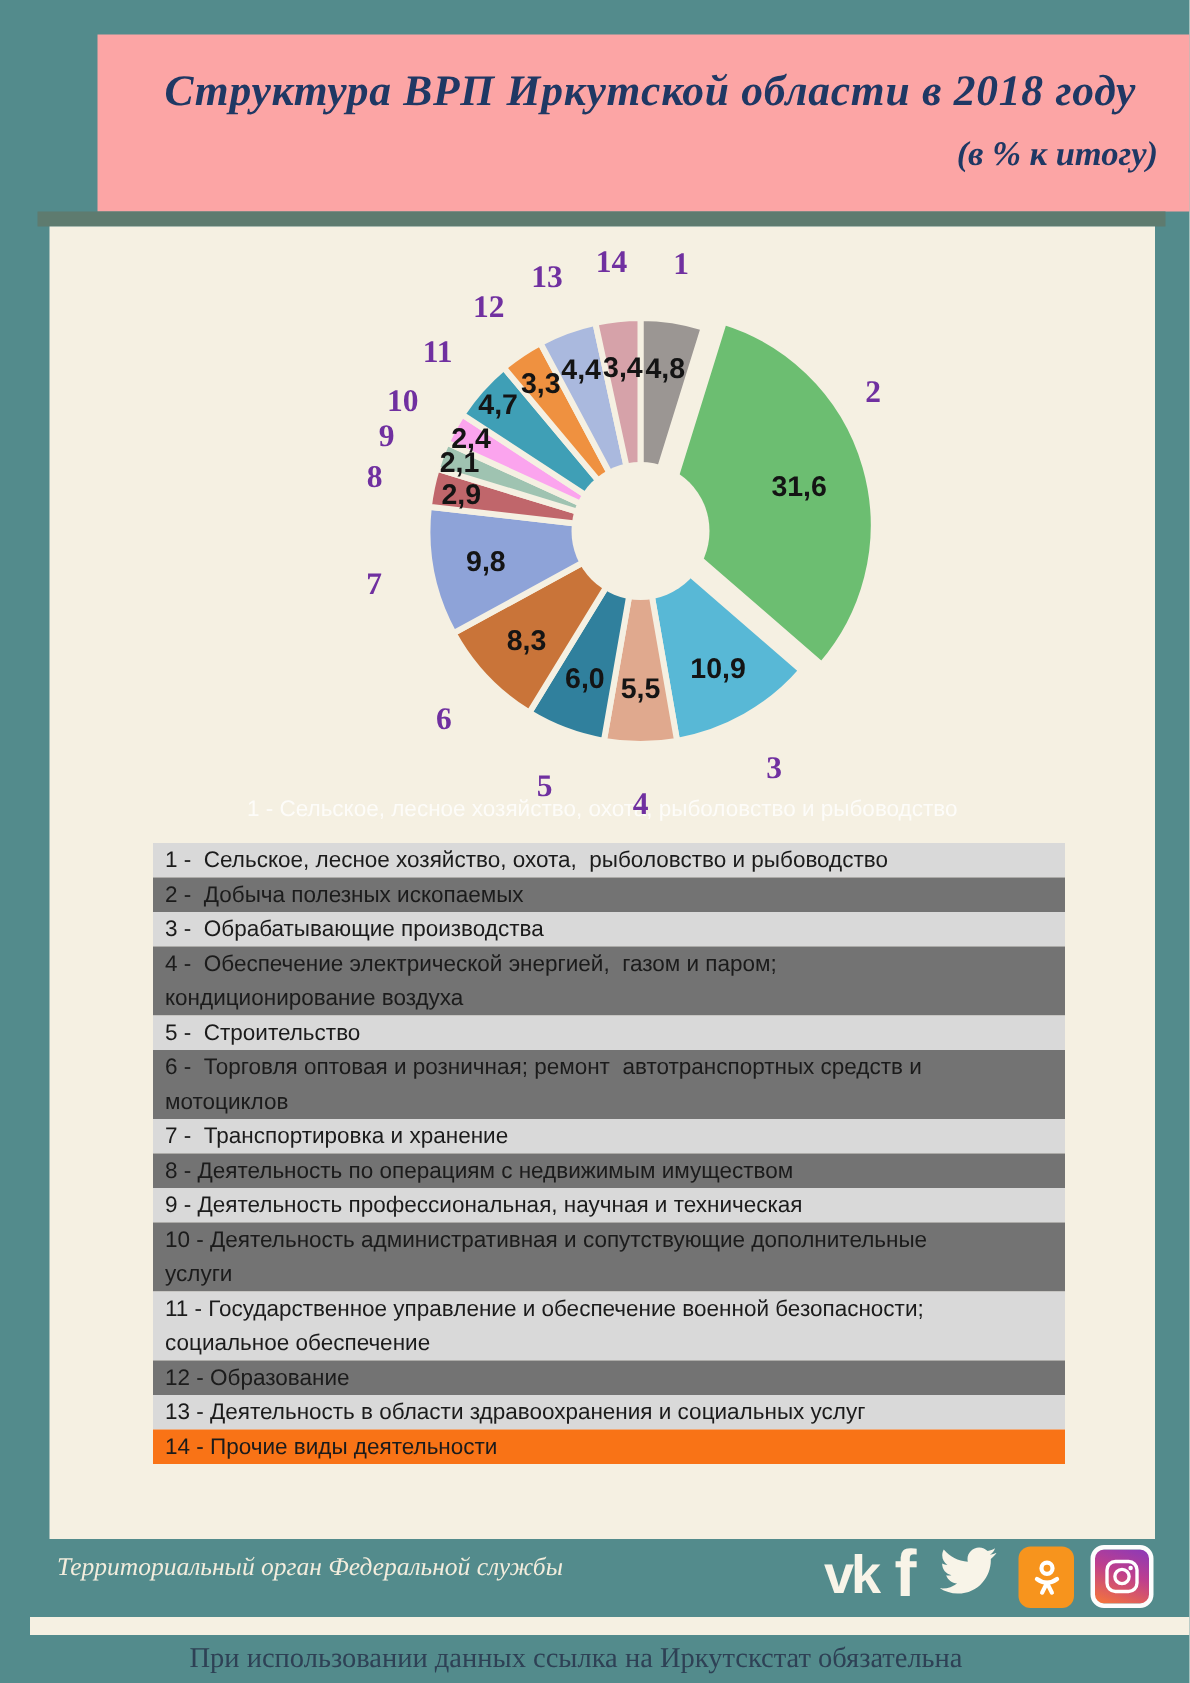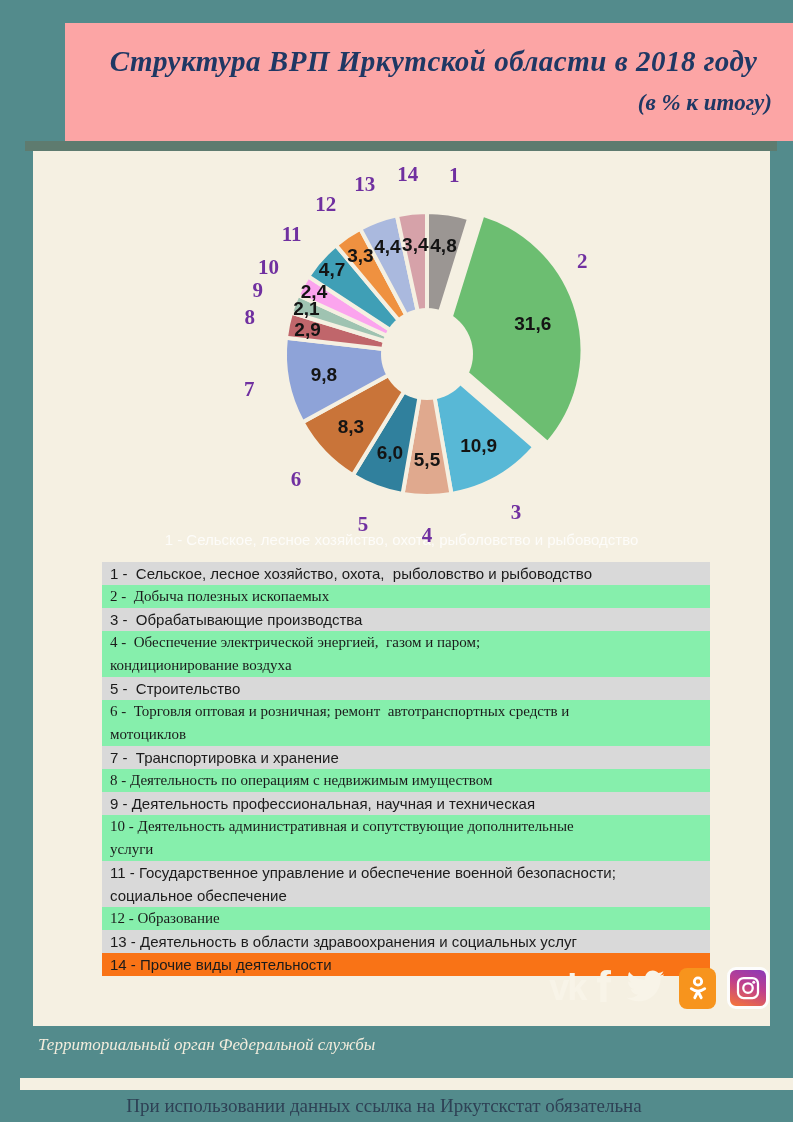--- a/index.html
+++ b/index.html
@@ -16,26 +16,26 @@
   .main-panel{position:absolute;left:33px;top:151px;width:737px;height:875px;background:#f5f0e2;}
   .pie-svg{position:absolute;left:0;top:0;width:737px;height:430px;}
   .pie-value{font-family:"Liberation Sans",sans-serif;font-weight:bold;font-size:19px;fill:#141414;}
   .pie-num{font-family:"Liberation Serif",serif;font-weight:bold;font-size:21px;fill:#7030a0;}
   .ghost-label{position:absolute;left:0;top:380px;width:737px;text-align:center;font-size:15px;
                color:rgba(255,255,255,.8);}
   
   .legend-table{position:absolute;left:69px;top:411px;width:608px;}
   .legend-row{padding:0 8px;font-size:15px;line-height:23px;color:#1b1b1b;white-space:pre-wrap;}
   .shade-gray{background:#d9d9d9;}
-  .shade-light{background:#86efac;font-family:Liberation Serif, serif;}
+  .shade-light{background:#737373;}
   .shade-blue{background:#f97316;}
   
   .org-text{position:absolute;left:38px;top:1031px;width:480px;font-family:"Liberation Serif",serif;
             font-style:italic;font-weight:normal;font-size:17px;line-height:27px;color:#f3eddd;}
-  .social{position:absolute;right:24px;top:966px;height:44px;display:flex;align-items:center;gap:11px;}
+  .social{position:absolute;right:24px;top:1028px;height:44px;display:flex;align-items:flex-end;gap:11px;}
   .vk-glyph{font-weight:bold;font-size:36px;letter-spacing:-2px;color:#f8f4e8;line-height:44px;}
   .fb-glyph{font-weight:bold;font-size:44px;color:#f8f4e8;line-height:44px;margin-top:-2px;}
   .ok-box{width:37px;height:41px;border-radius:8px;background:#f7941d;display:flex;align-items:center;justify-content:center;}
   .ig-box{width:36px;height:36px;border:3px solid #fdfdfd;border-radius:9px;
           background:linear-gradient(200deg,#8a3ab9 0%,#bf3f8d 45%,#f77737 100%);
           display:flex;align-items:center;justify-content:center;}
   .cream-strip{position:absolute;left:20px;top:1078px;width:773px;height:12px;background:#f5f0e2;}
   .disclaimer{position:absolute;left:0;top:1090px;width:768px;height:32px;line-height:32px;text-align:center;
               font-family:"Liberation Serif",serif;font-size:19px;color:#2e4155;}
 </style>

